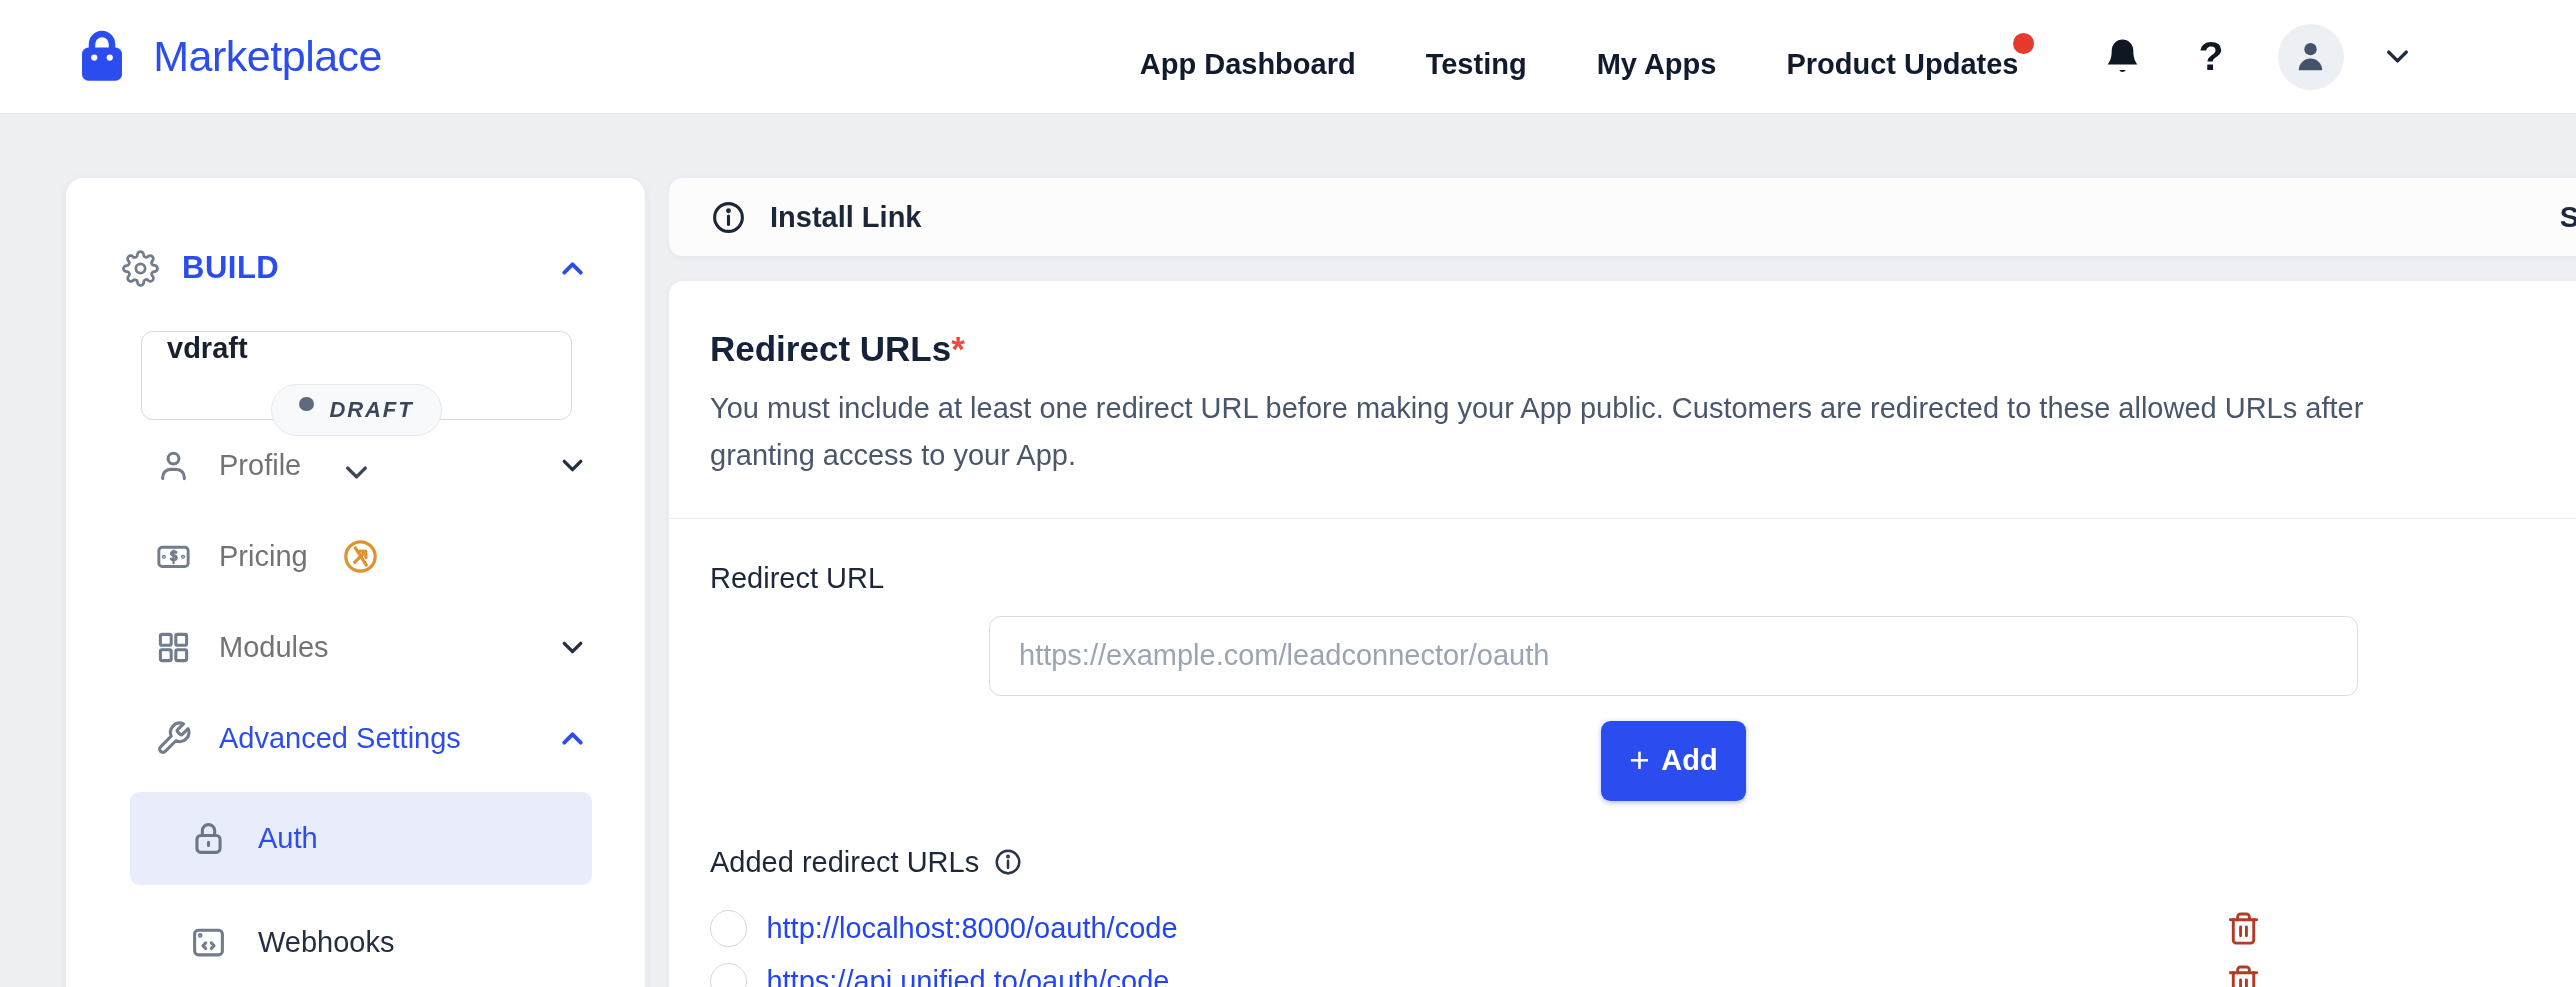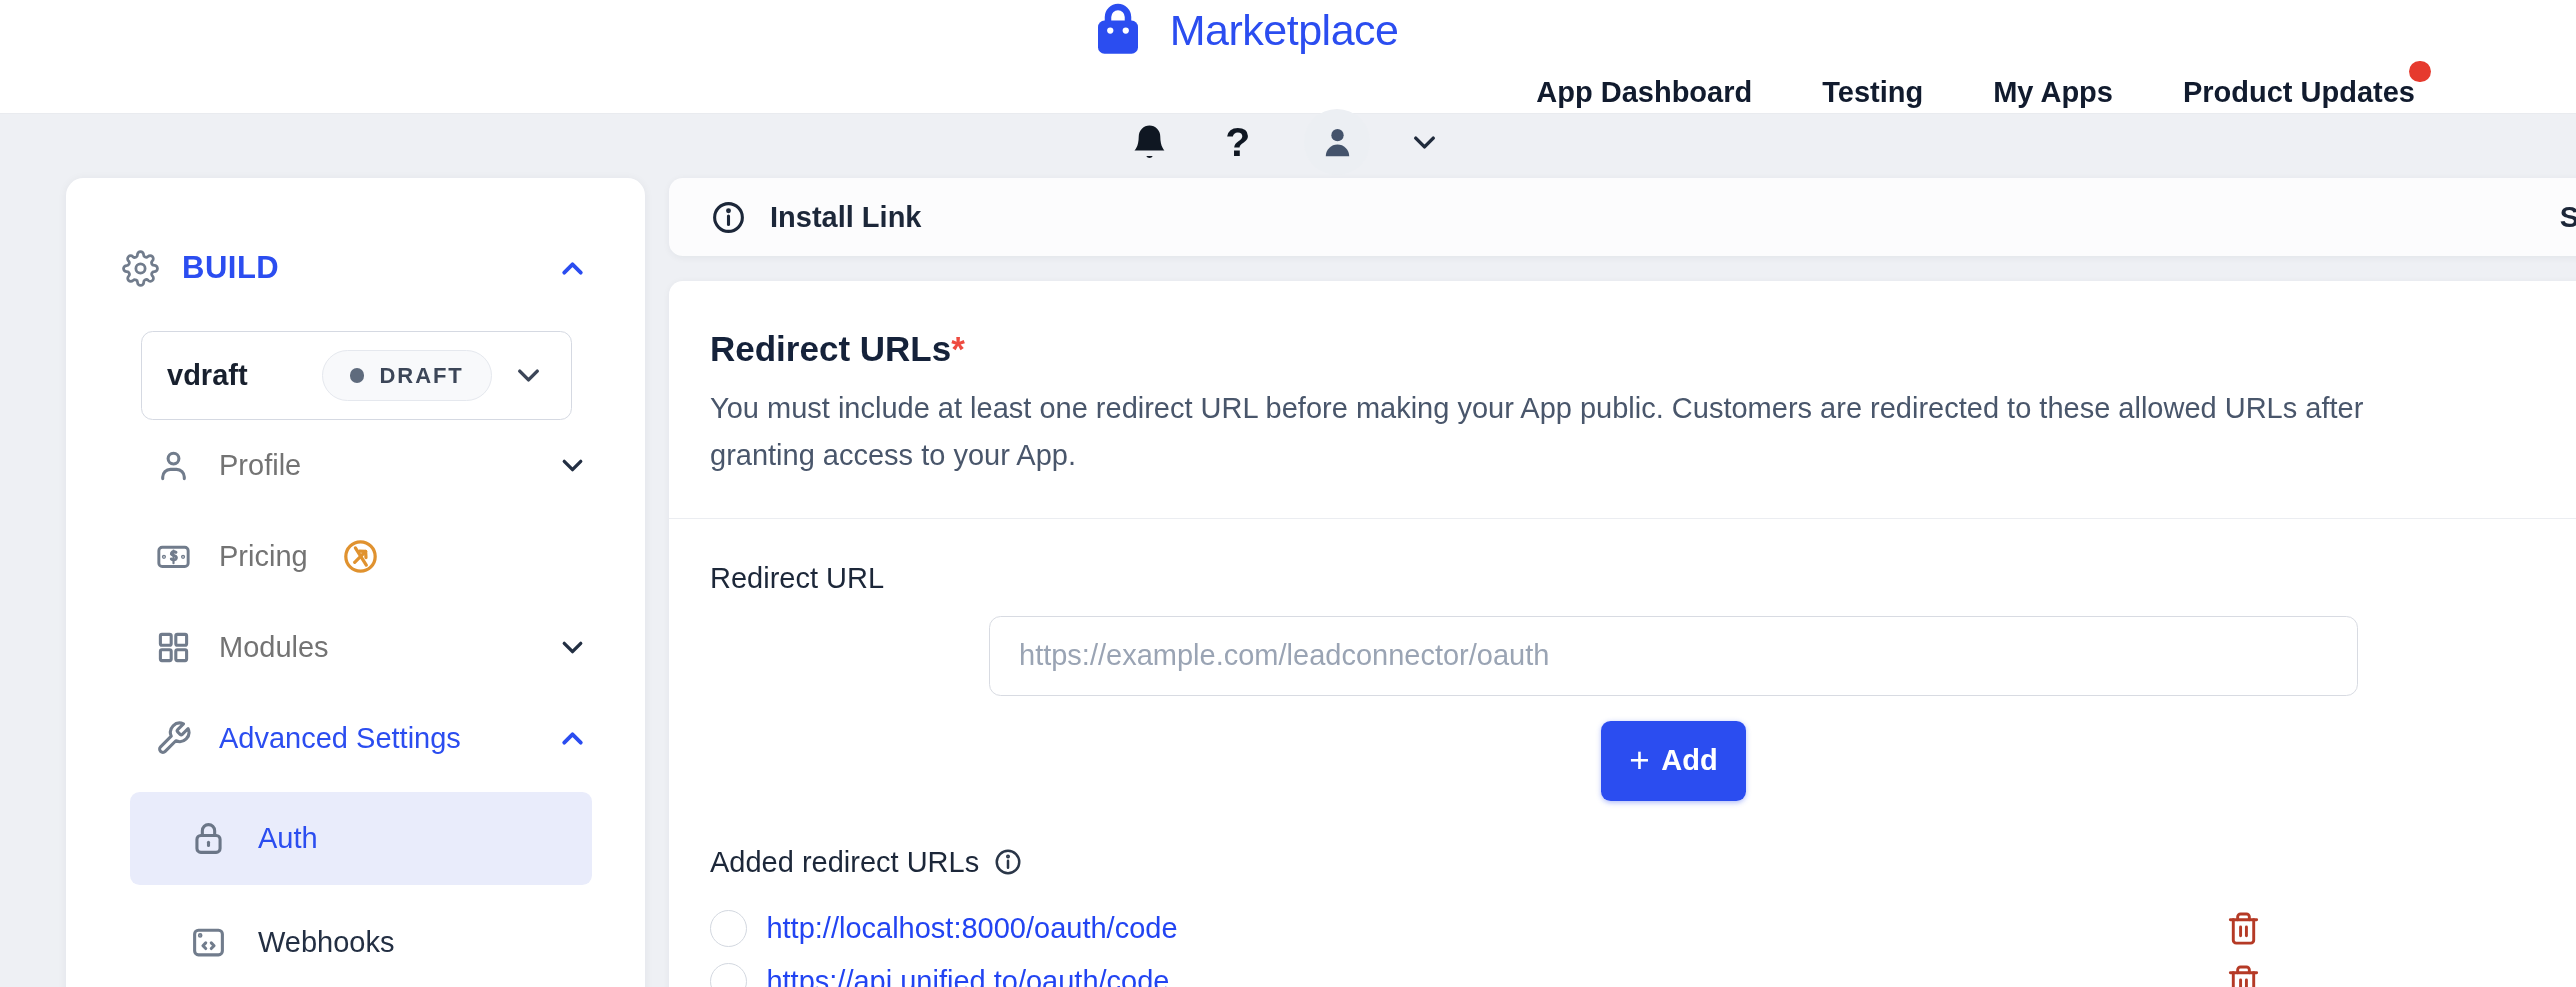--- a/index.html
+++ b/index.html
@@ -7,21 +7,21 @@
   body {
     font-family:"Liberation Sans", sans-serif;
     background:#eef0f4;
     color:#1c2739;
   }
   svg { display:block; }
 
   
   .navbar {
     height:114px; background:#ffffff; border-bottom:1.9px solid #e9ebef;
-    display:flex; align-items:center; padding:0 161px 0 72px;flex-direction:column;
+    display:flex; align-items:center; padding:0 161px 0 72px;
   }
   .brand { display:flex; align-items:center; gap:21.3px; cursor:pointer; }
   .brand-name { font-size:43px; font-weight:500; color:#2b4df0; letter-spacing:-0.5px; }
   .nav-links { margin-left:auto; display:flex; align-items:center; gap:70px;margin-top:16px; }
   .nav-link { position:relative; font-size:29px; font-weight:600; color:#111b2e; cursor:pointer; white-space:nowrap; }
   .notif-dot { position:absolute; top:-15.5px; right:-15.5px; width:21.3px; height:21.3px; border-radius:50%; background:#e63a2e; }
   .nav-icons { margin-left:83px; display:flex; align-items:center; gap:54px; }
   .help-glyph { font-size:41px; font-weight:700; color:#0f1722; cursor:pointer; }
   .avatar { width:66px; height:66px; border-radius:50%; background:#eceff3; display:flex; align-items:center; justify-content:center; cursor:pointer; }
   .avatar-chevron { margin-left:-17.5px; cursor:pointer; }
@@ -34,26 +34,26 @@
     margin:64px 0 0 66px; width:579px; flex:none; height:1067px;
     background:#ffffff; border-radius:17.5px; box-shadow:0 1.9px 9.7px rgba(23,32,51,.06);
     padding:56px 27px 0 27px;
   }
   .side-head { display:flex; align-items:center; gap:23px; height:68px; padding:0 29px; cursor:pointer; }
   .side-head-label { font-size:31px; font-weight:700; color:#2b4df0; letter-spacing:0.5px; }
   .side-head .chev { margin-left:auto; }
 
   .version-select {
     margin:29px 46px 0 48px; height:89px; border:1.9px solid #d5d9e2; border-radius:11.6px;
-    display:flex; align-items:center; padding:0 25px; gap:19.4px; cursor:pointer; background:#fff;
+    display:flex; align-items:center; padding:0 25px; gap:19.4px; cursor:pointer; background:#fff;flex-direction:column;
   }
   .version-name { font-size:29px; font-weight:700; color:#18202e; margin-right:auto; }
   .draft-badge {
-    display:flex; align-items:center; gap:15.5px; background:#f8f9fb; border:1.9px solid #e5e8ee;
-    border-radius:969px; padding:11.6px 27px;
+    display:flex; align-items:flex-start; gap:15.5px; background:#f8f9fb; border:1.9px solid #e5e8ee;
+    border-radius:969px; padding:11.6px 27px;font-style:italic;
   }
   .draft-dot { width:14.5px; height:14.5px; border-radius:50%; background:#5f6b7d; }
   .draft-text { font-size:22px; font-weight:600; color:#3c4658; letter-spacing:1.9px; }
 
   .side-item { height:91px; display:flex; align-items:center; gap:27px; padding:0 29px 0 62px; font-size:29px; font-weight:500; color:#737373; cursor:pointer; }
   .side-item .chev { margin-left:auto; }
   .side-item.active { color:#2b4df0; }
 
   .sub-item {
     margin:7.8px 0 0 37px; width:462px; height:93px; border-radius:9.7px;

